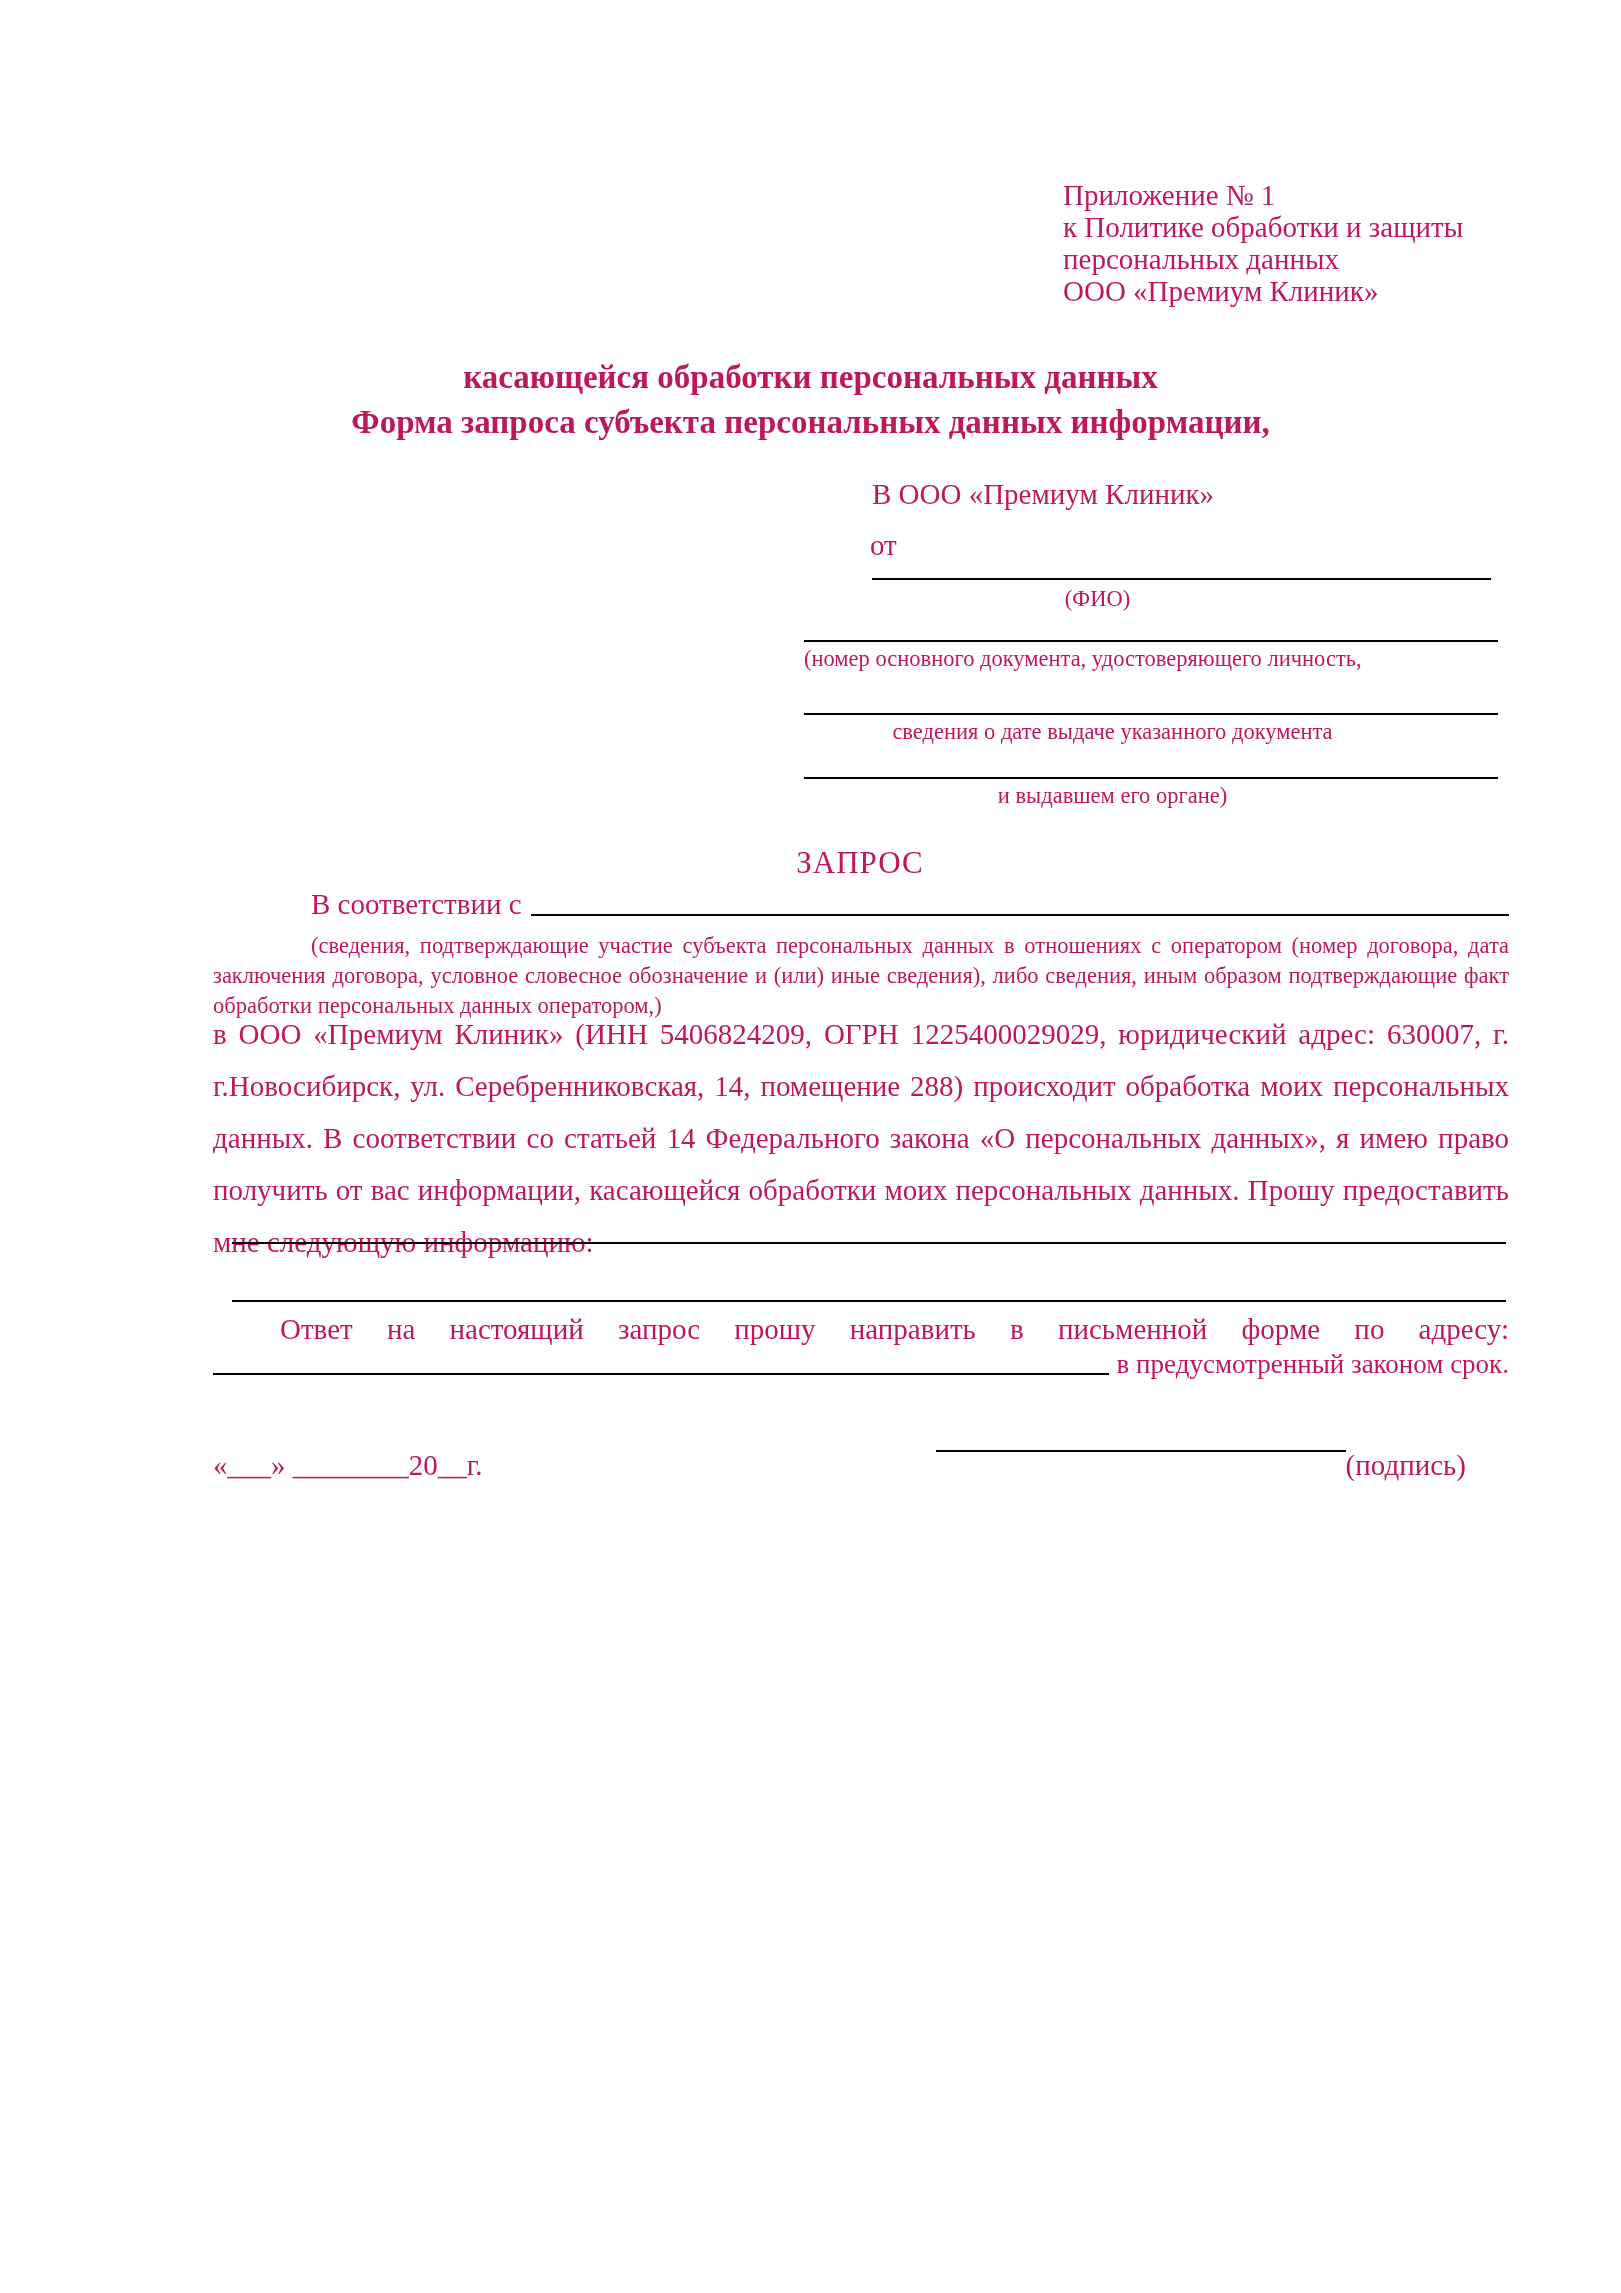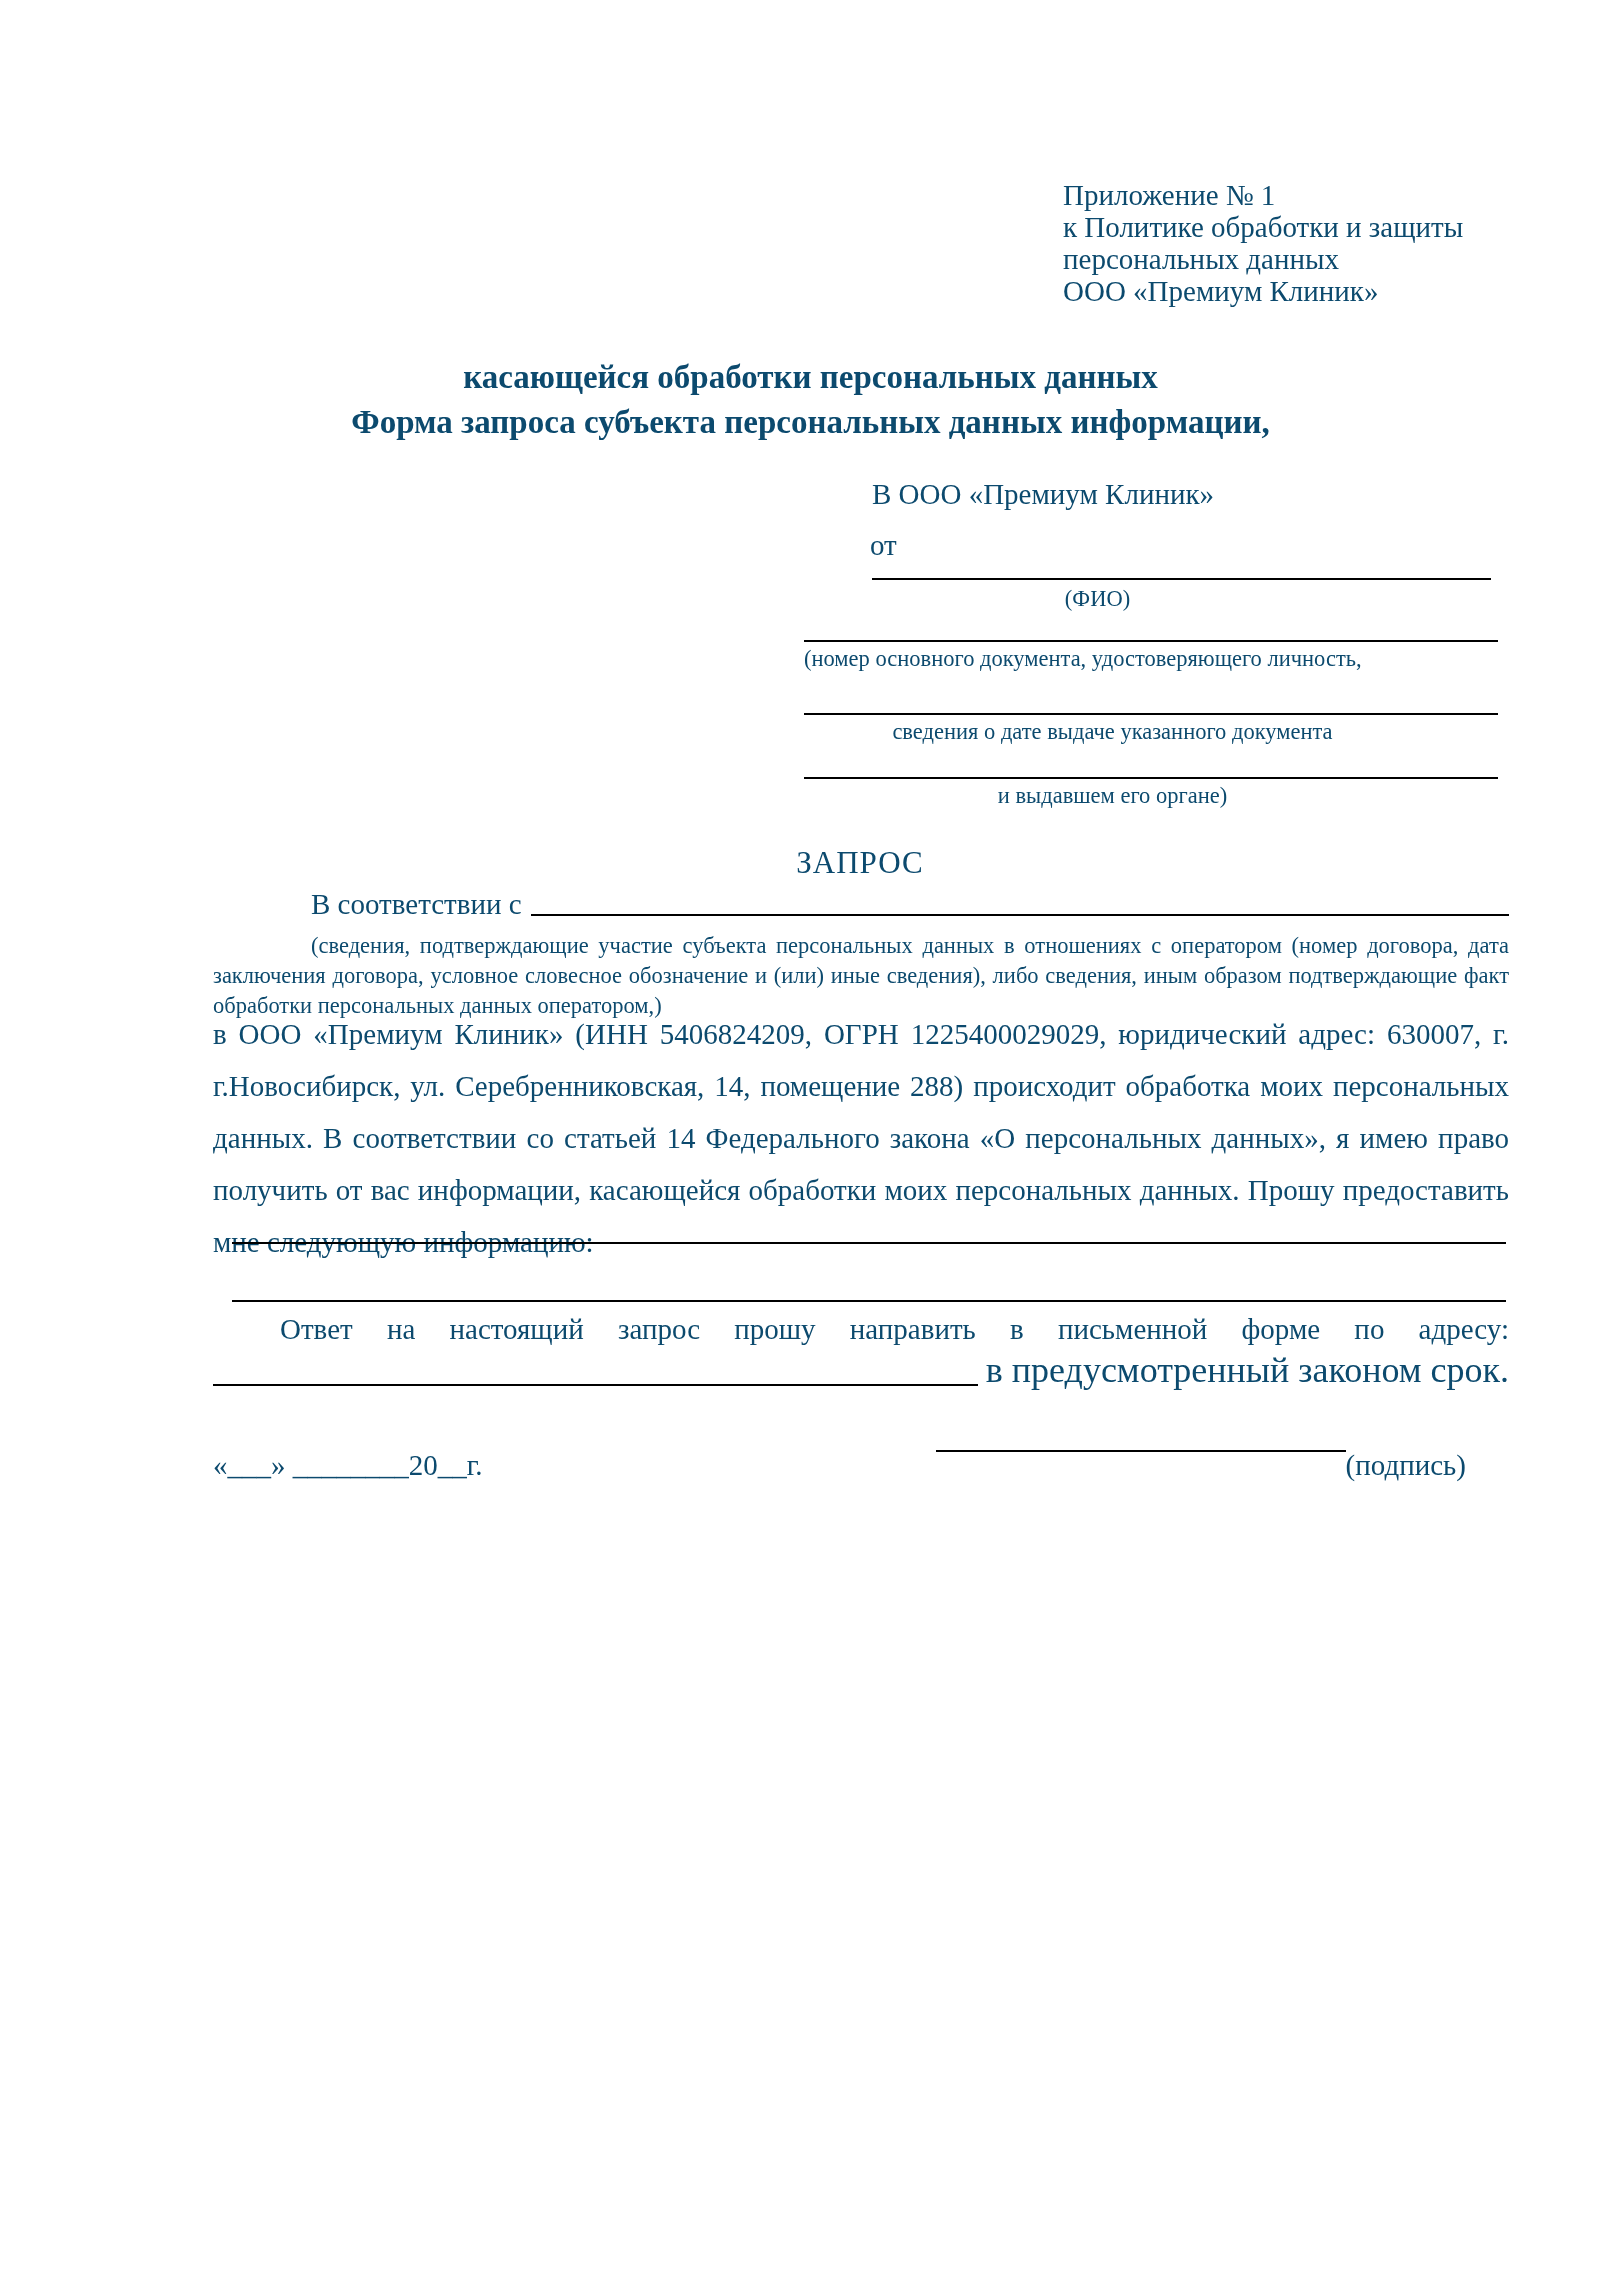--- a/index.html
+++ b/index.html
@@ -5,21 +5,21 @@
   html, body {
     margin: 0;
     padding: 0;
     background: #888;
   }
   .page {
     position: relative;
     width: 1621px;
     height: 2294px;
     background: #ffffff;
-    color: #0c4a6e;
+    color: #be185d;
     font-family: "Liberation Serif", "DejaVu Serif", serif;
     overflow: hidden;
   }
   .abs { position: absolute; }
 
   .appendix-block {
     left: 1063px;
     top: 179px;
     width: 490px;
     font-size: 29px;
@@ -89,21 +89,21 @@
     left: 213px; top: 1313px; width: 1296px;
     font-size: 29px;
     text-align: justify;
     text-align-last: justify;
     text-indent: 67px;
   }
   .tail-row {
     left: 213px; top: 1349px; width: 1296px;
     display: flex;
     align-items: flex-end;
-    font-size: 36px;
+    font-size: 27px;
   }
   .tail-row .fill-rule { margin-left: 0; margin-right: 7.8px; }
   .tail-row .tail-text { white-space: nowrap; }
 
   .footer-row {
     left: 213px; top: 1449px; width: 1253px;
     display: flex;
     justify-content: space-between;
     align-items: flex-end;
     font-size: 29px;

